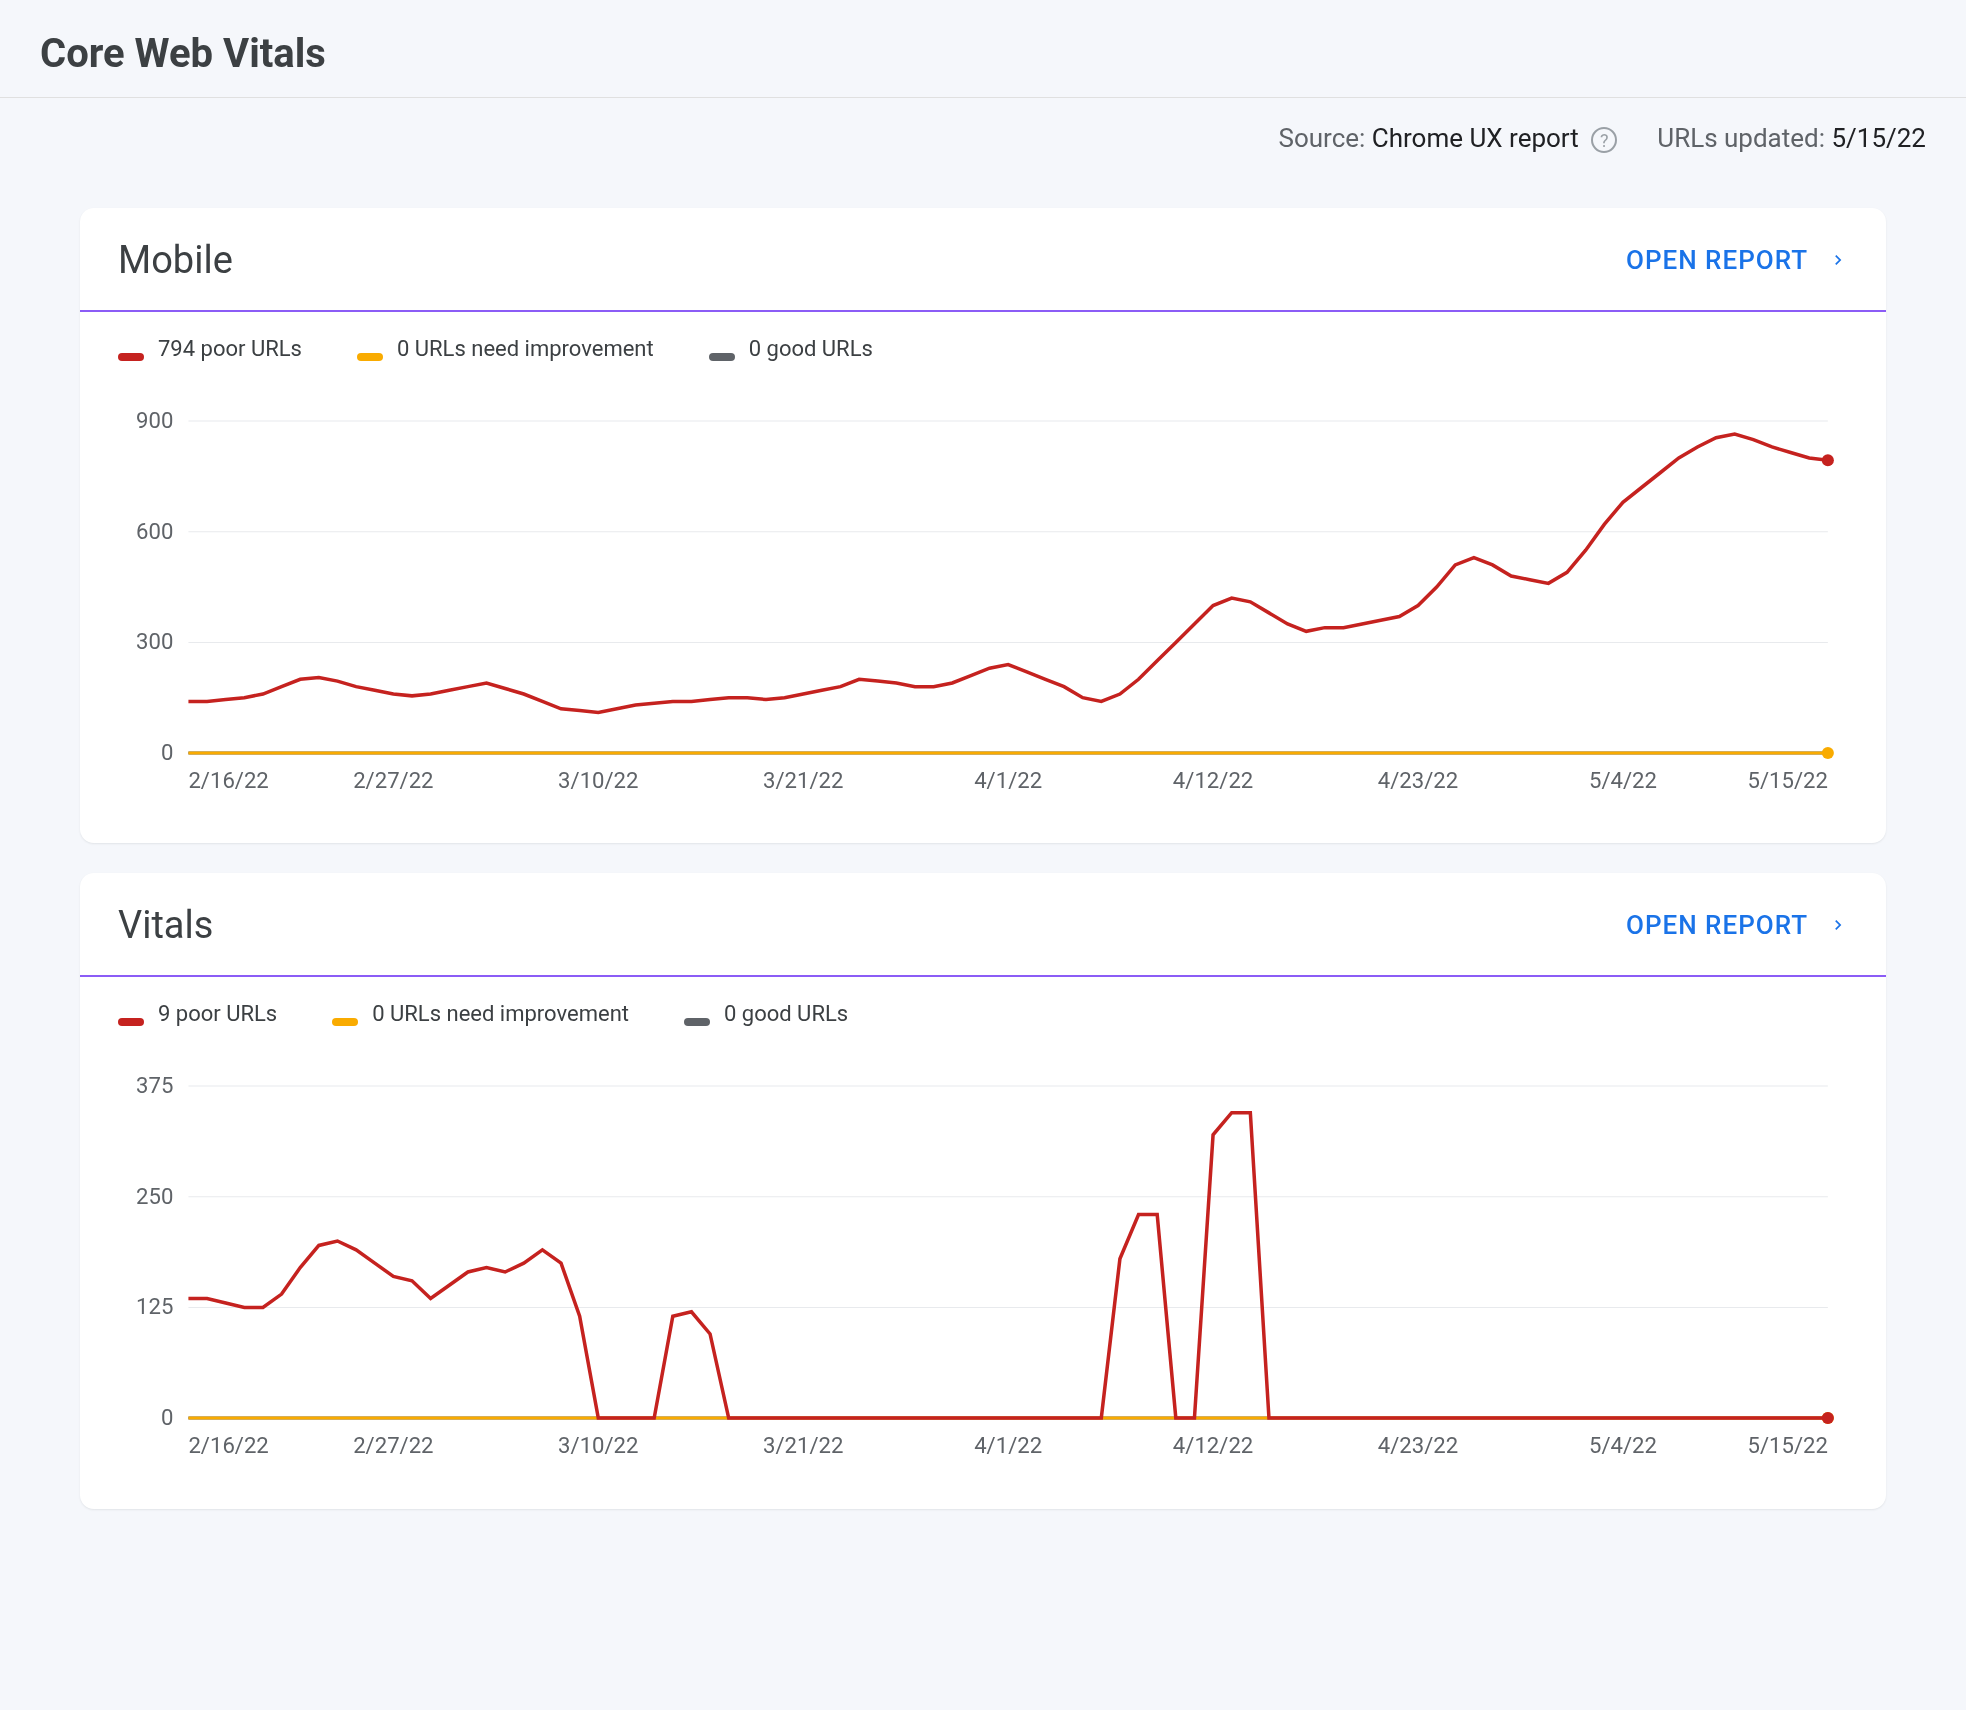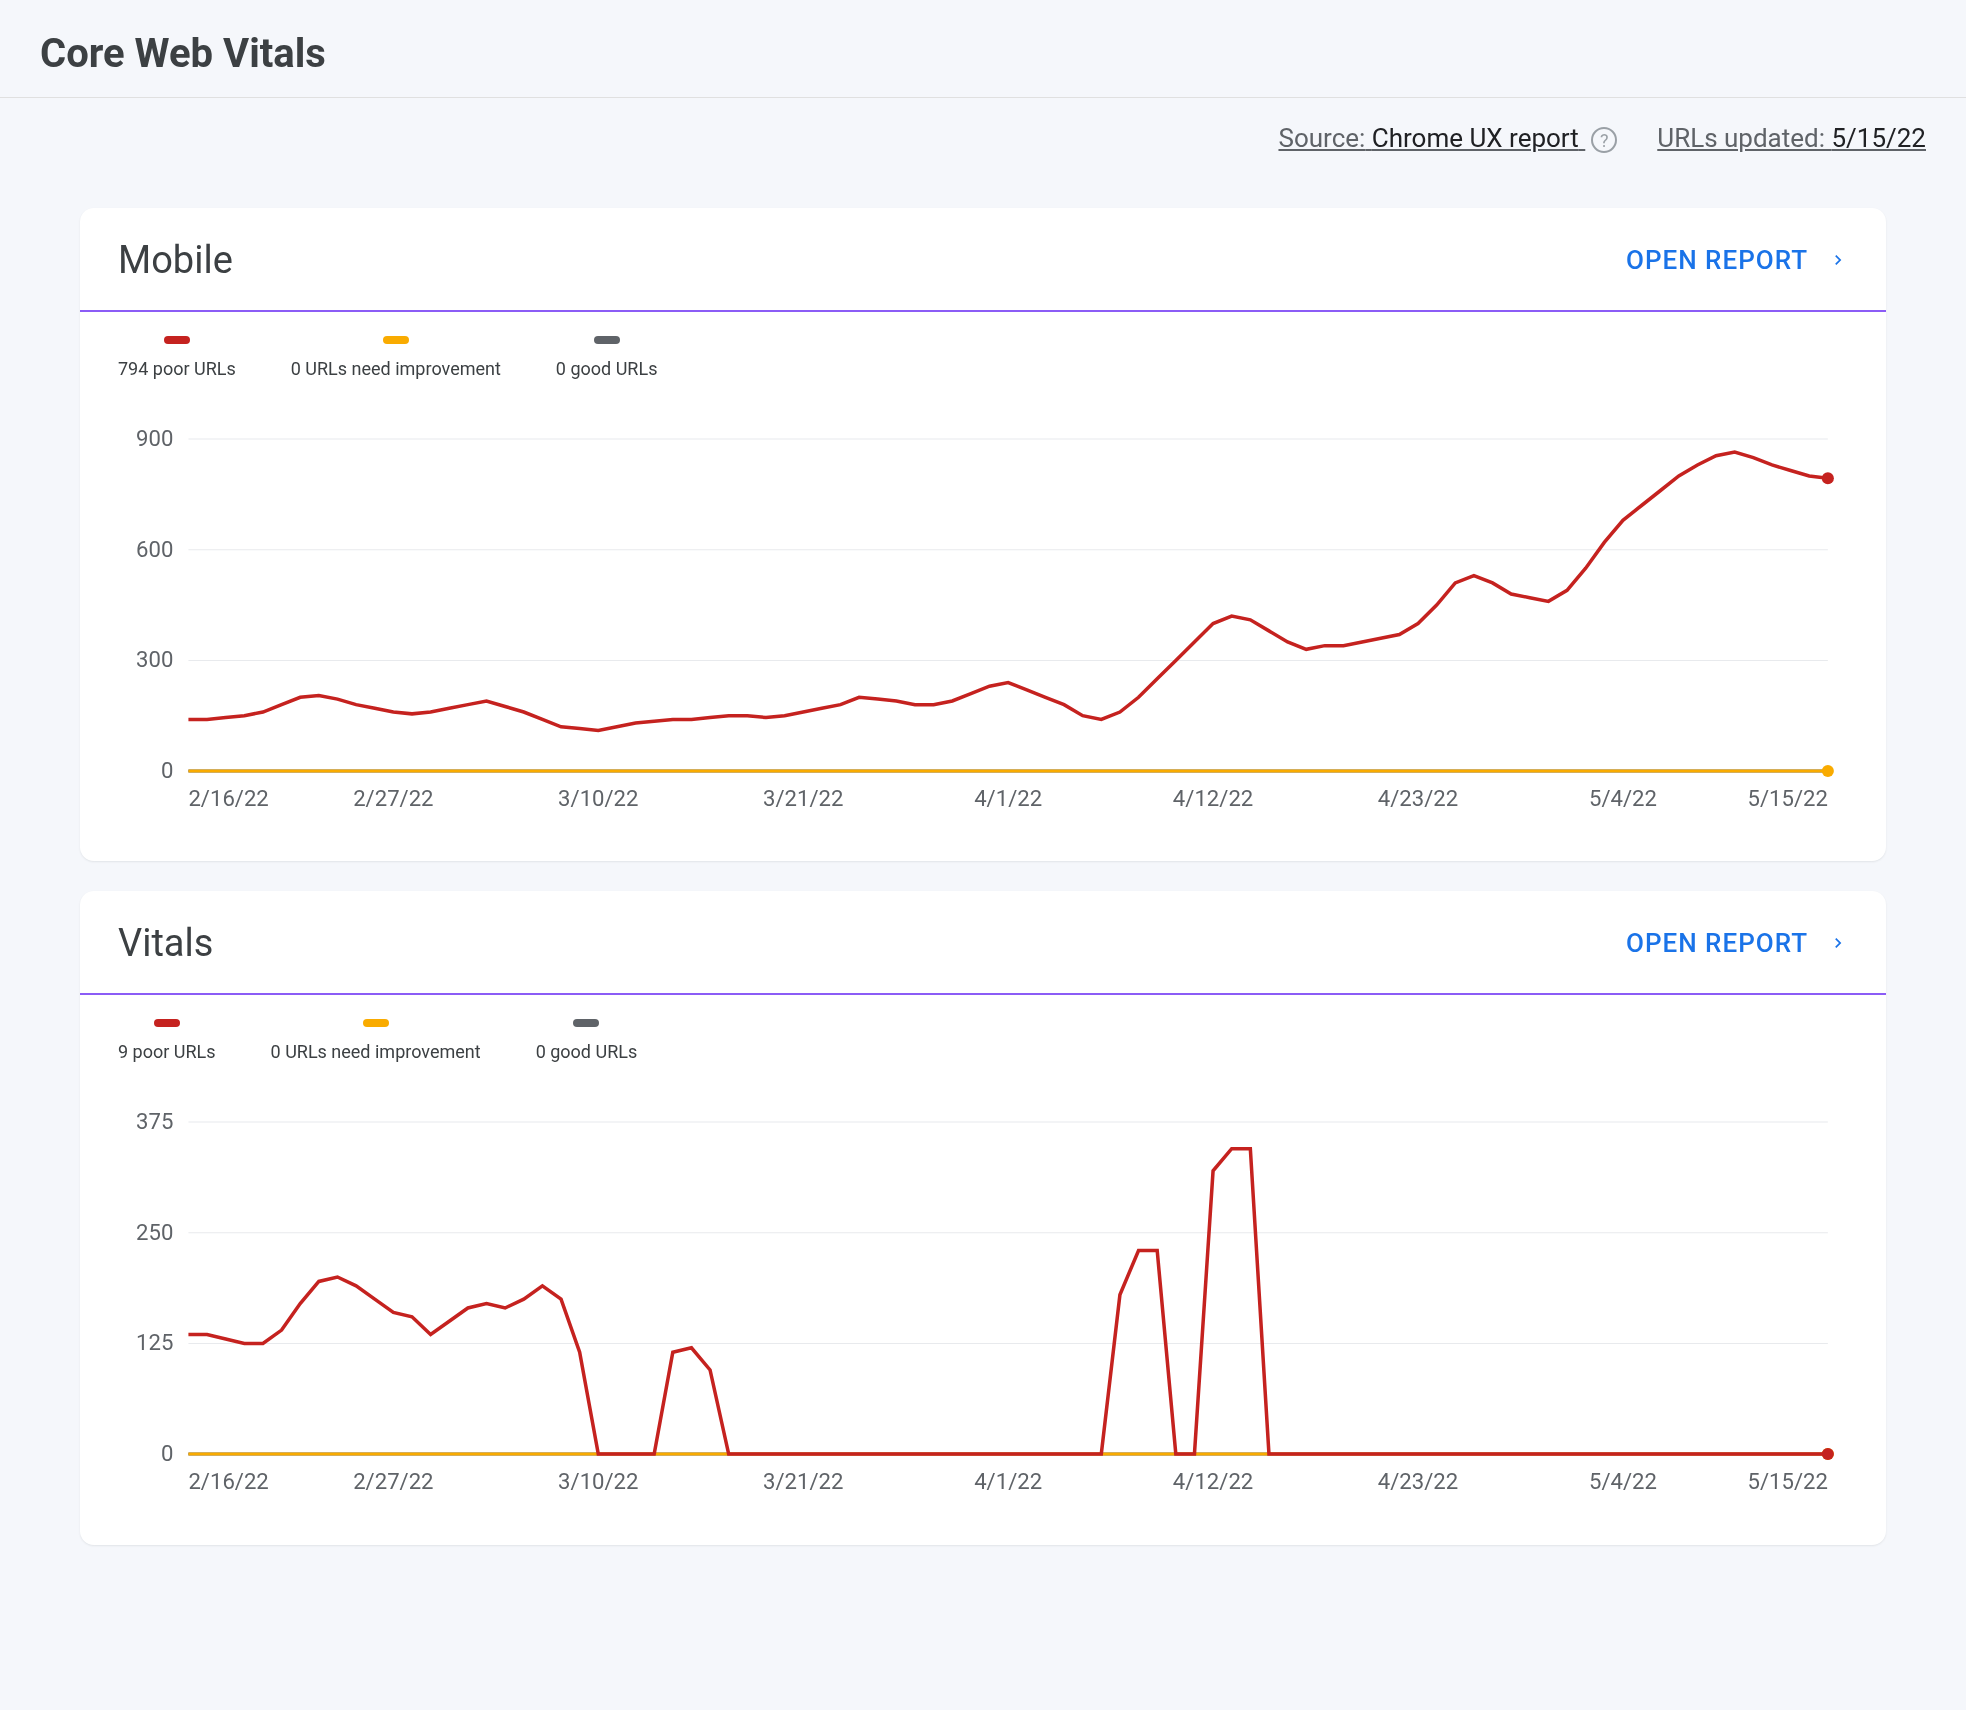--- a/index.html
+++ b/index.html
@@ -20,21 +20,20 @@
       color: #3c4043;
     }
     .meta-bar {
       display: flex;
       justify-content: flex-end;
       align-items: center;
       gap: 40px;
       padding: 25px 40px;
       font-size: 26px;
       color: #5f6368;
-      text-decoration: underline;
     }
     .meta-bar .val { color: #202124; }
     .help-icon {
       display: inline-flex;
       align-items: center;
       justify-content: center;
       width: 26px;
       height: 26px;
       border: 2px solid #9aa0a6;
       border-radius: 50%;
@@ -74,25 +73,24 @@
     }
     .open-report svg { width: 20px; height: 20px; }
     .legend {
       display: flex;
       gap: 55px;
       padding: 24px 38px 10px 38px;
       align-items: center;
     }
     .legend-item {
       display: flex;
-      align-items: center;
+      align-items: flex-end;
       gap: 14px;
-      font-size: 18px;
+      font-size: 22px;
       color: #3c4043;
-      flex-direction: column;
     }
     .swatch {
       width: 26px;
       height: 8px;
       border-radius: 4px;
     }
     .swatch.poor { background: #c5221f; }
     .swatch.need { background: #f9ab00; }
     .swatch.good { background: #5f6368; }
     .chart-container {

